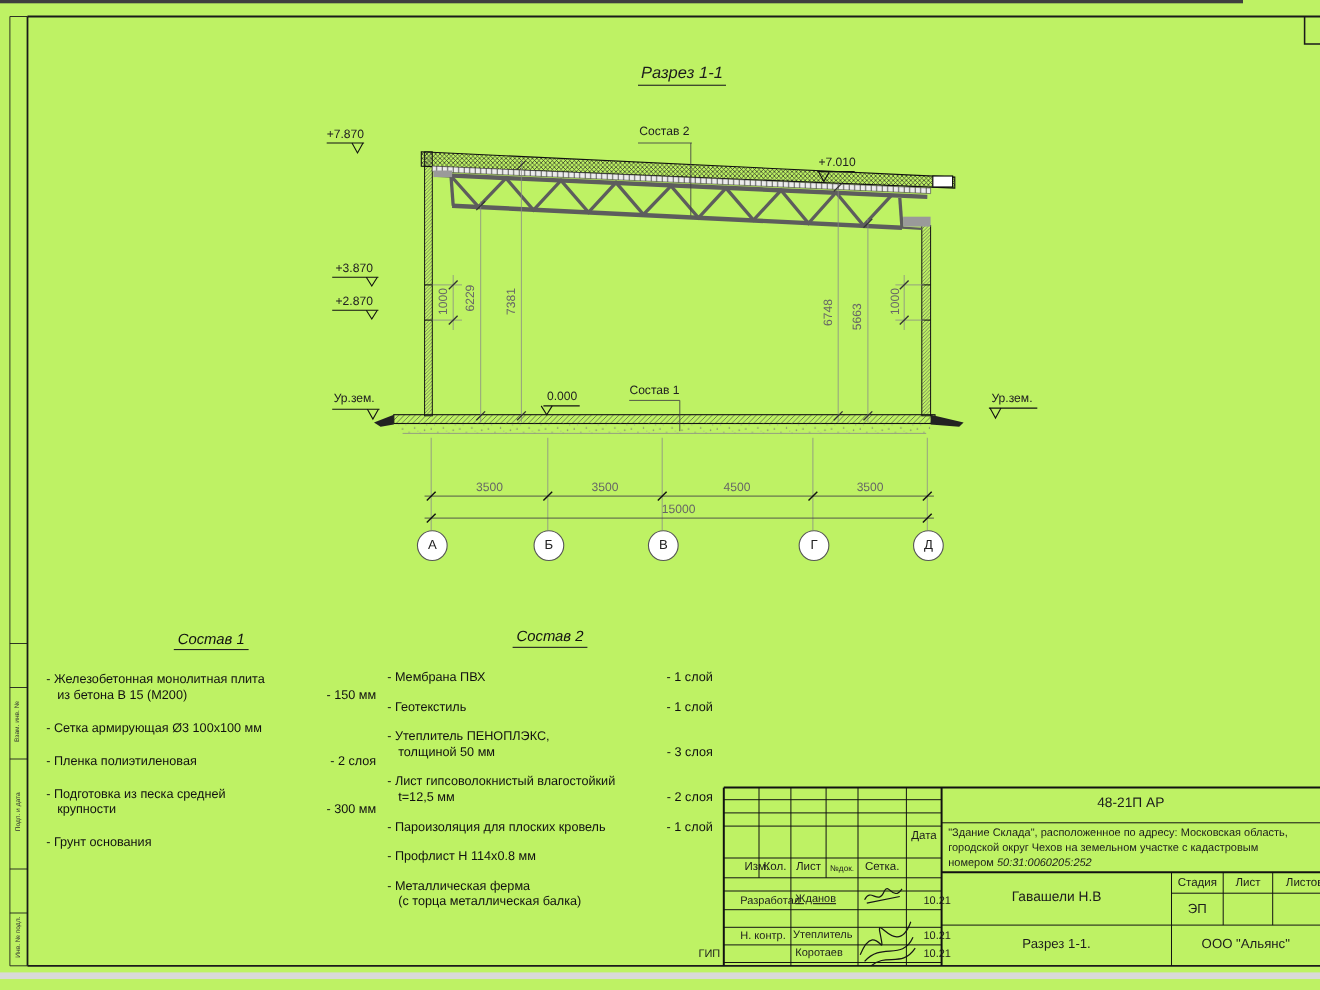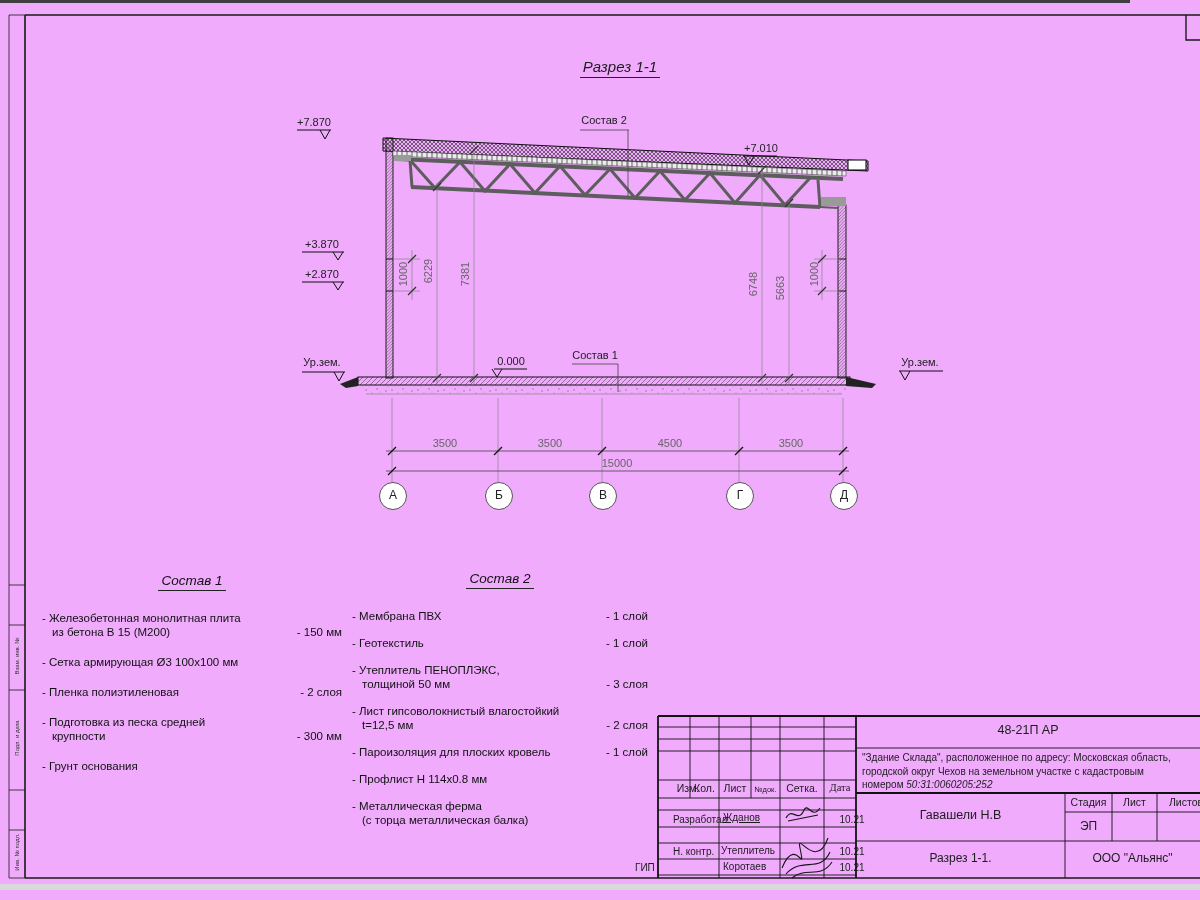--- a/index.html
+++ b/index.html
@@ -1,16 +1,16 @@
 <!DOCTYPE html>
 <html><head>
 <meta charset="utf-8">
 <style>
   html,body{margin:0;padding:0;background:#fff;}
-  .canvas{position:relative;width:1200px;height:900px;background:#f0abfc;overflow:hidden;
+  .canvas{position:relative;width:1200px;height:900px;background:#bef264;overflow:hidden;
           font-family:"Liberation Sans",sans-serif;color:#1c1c1c;}
   .lines{position:absolute;left:0;top:0;z-index:1;pointer-events:none;}
   .txt{position:absolute;z-index:2;white-space:pre-line;color:#1c1c1c;}
   .ctr{text-align:center;}
   .title{font-size:15px;font-style:italic;}
   .title span{display:inline-block;border-bottom:1px solid #222;padding:0 3px 2px;}
   .elev{font-size:11px;color:#222;}
   .vdim{font-size:11px;color:#666;width:44px;text-align:center;transform:rotate(-90deg);}
   .hdim{font-size:11px;color:#666;width:50px;text-align:center;}
   .axisb{position:absolute;z-index:2;width:26px;height:26px;border:1px solid #555;border-radius:50%;
@@ -322,21 +322,21 @@
   <div class="txt ctr" style="left:906px;top:723px;width:244px;font-size:12.5px;">48-21П АР</div>
   <div class="txt tb" style="left:862px;top:751px;width:336px;line-height:13.5px;"><span>"Здание Склада", расположенное по адресу: Московская область,
 городской округ Чехов на земельном участке с кадастровым
 номером </span><span style="font-style:italic">50:31:0060205:252</span></div>
 
   <div class="txt ctr" style="left:658px;top:782px;width:32px;font-size:10.5px;margin-left:14px;">Изм.</div>
   <div class="txt ctr" style="left:690px;top:782px;width:29px;font-size:10.5px;">Кол.</div>
   <div class="txt ctr" style="left:719px;top:782px;width:32px;font-size:10.5px;">Лист</div>
   <div class="txt ctr tb-xs" style="left:751px;top:785px;width:29px;">№док.</div>
   <div class="txt ctr" style="left:780px;top:782px;width:44px;font-size:10.5px;">Сетка.</div>
-  <div class="txt ctr" style="left:824px;top:782px;width:32px;font-size:10.5px;font-family:Liberation Serif, serif;">Дата</div>
+  <div class="txt ctr" style="left:824px;top:754px;width:32px;font-size:10.5px;">Дата</div>
 
   <div class="txt tb-s" style="left:661px;top:814px;">Разработал</div>
   <div class="txt tb" style="left:723px;top:812px;text-decoration:underline;">Жданов</div>
   <div class="txt ctr tb-s" style="left:824px;top:814px;width:32px;">10.21</div>
 
   <div class="txt tb-s" style="left:661px;top:846px;">Н. контр.</div>
   <div class="txt tb" style="left:721px;top:845px;">Утеплитель</div>
   <div class="txt ctr tb-s" style="left:824px;top:846px;width:32px;">10.21</div>
 
   <div class="txt tb-s" style="left:623px;top:862px;">ГИП</div>

